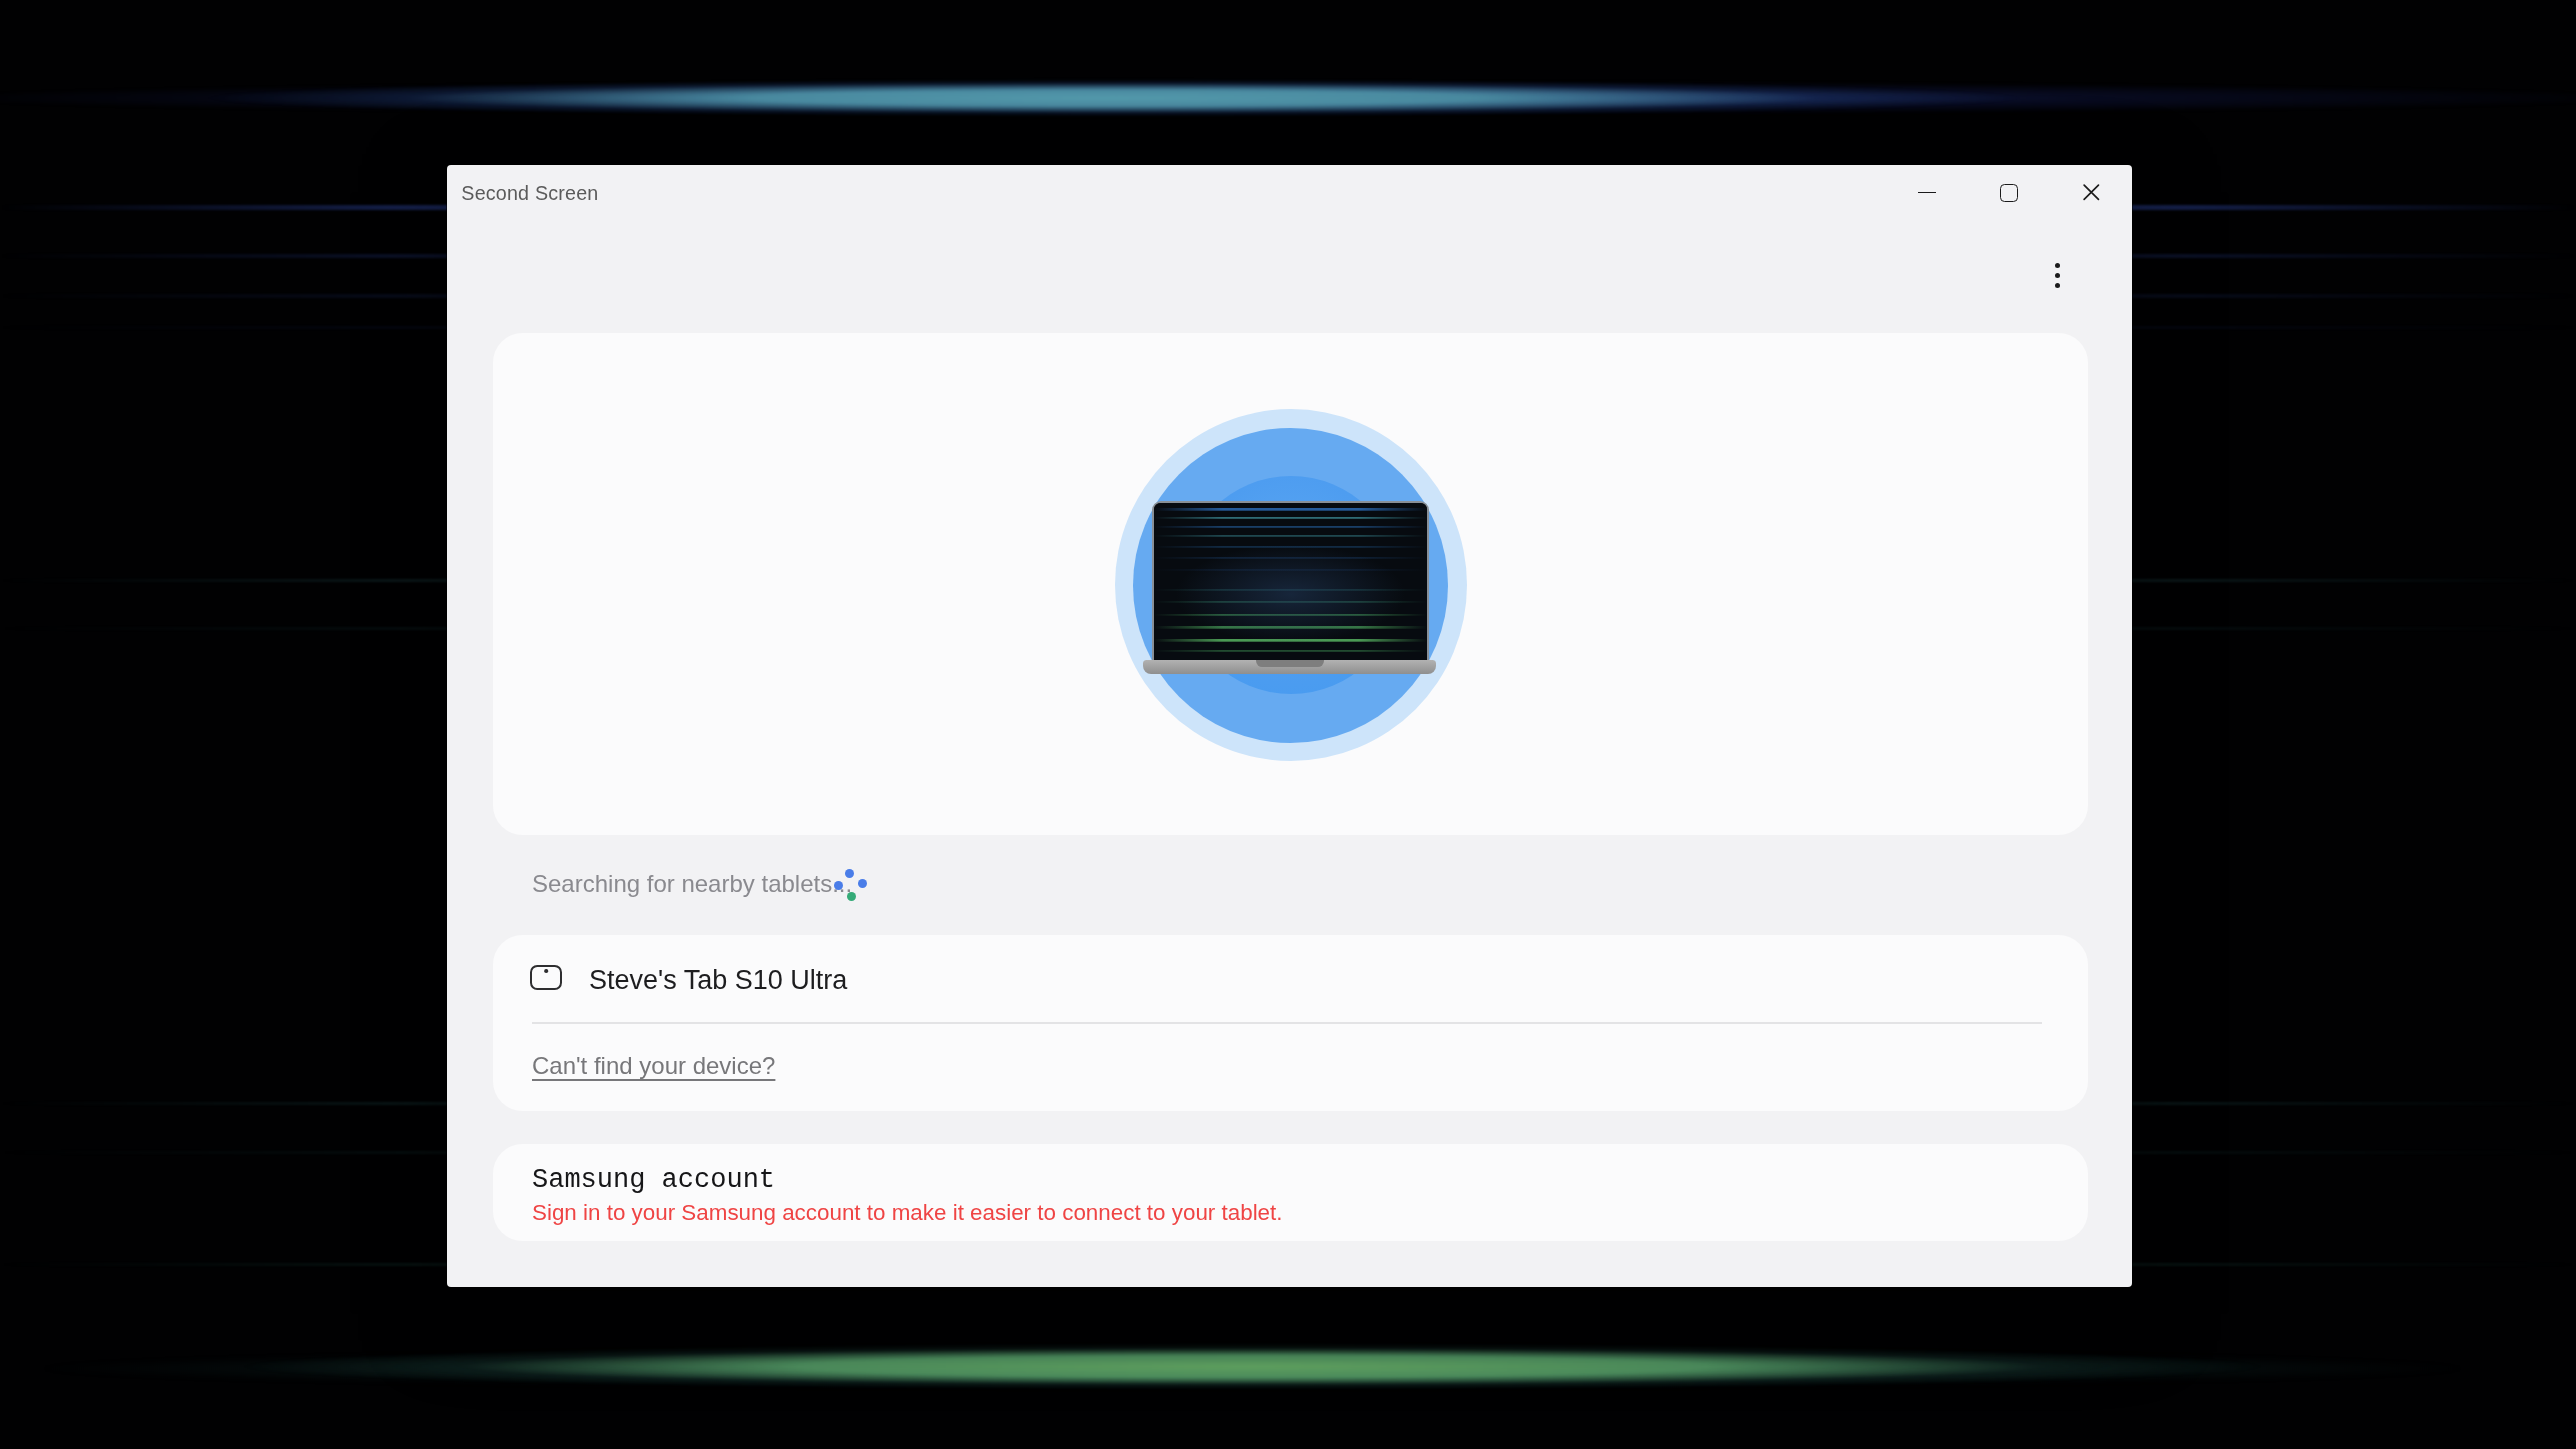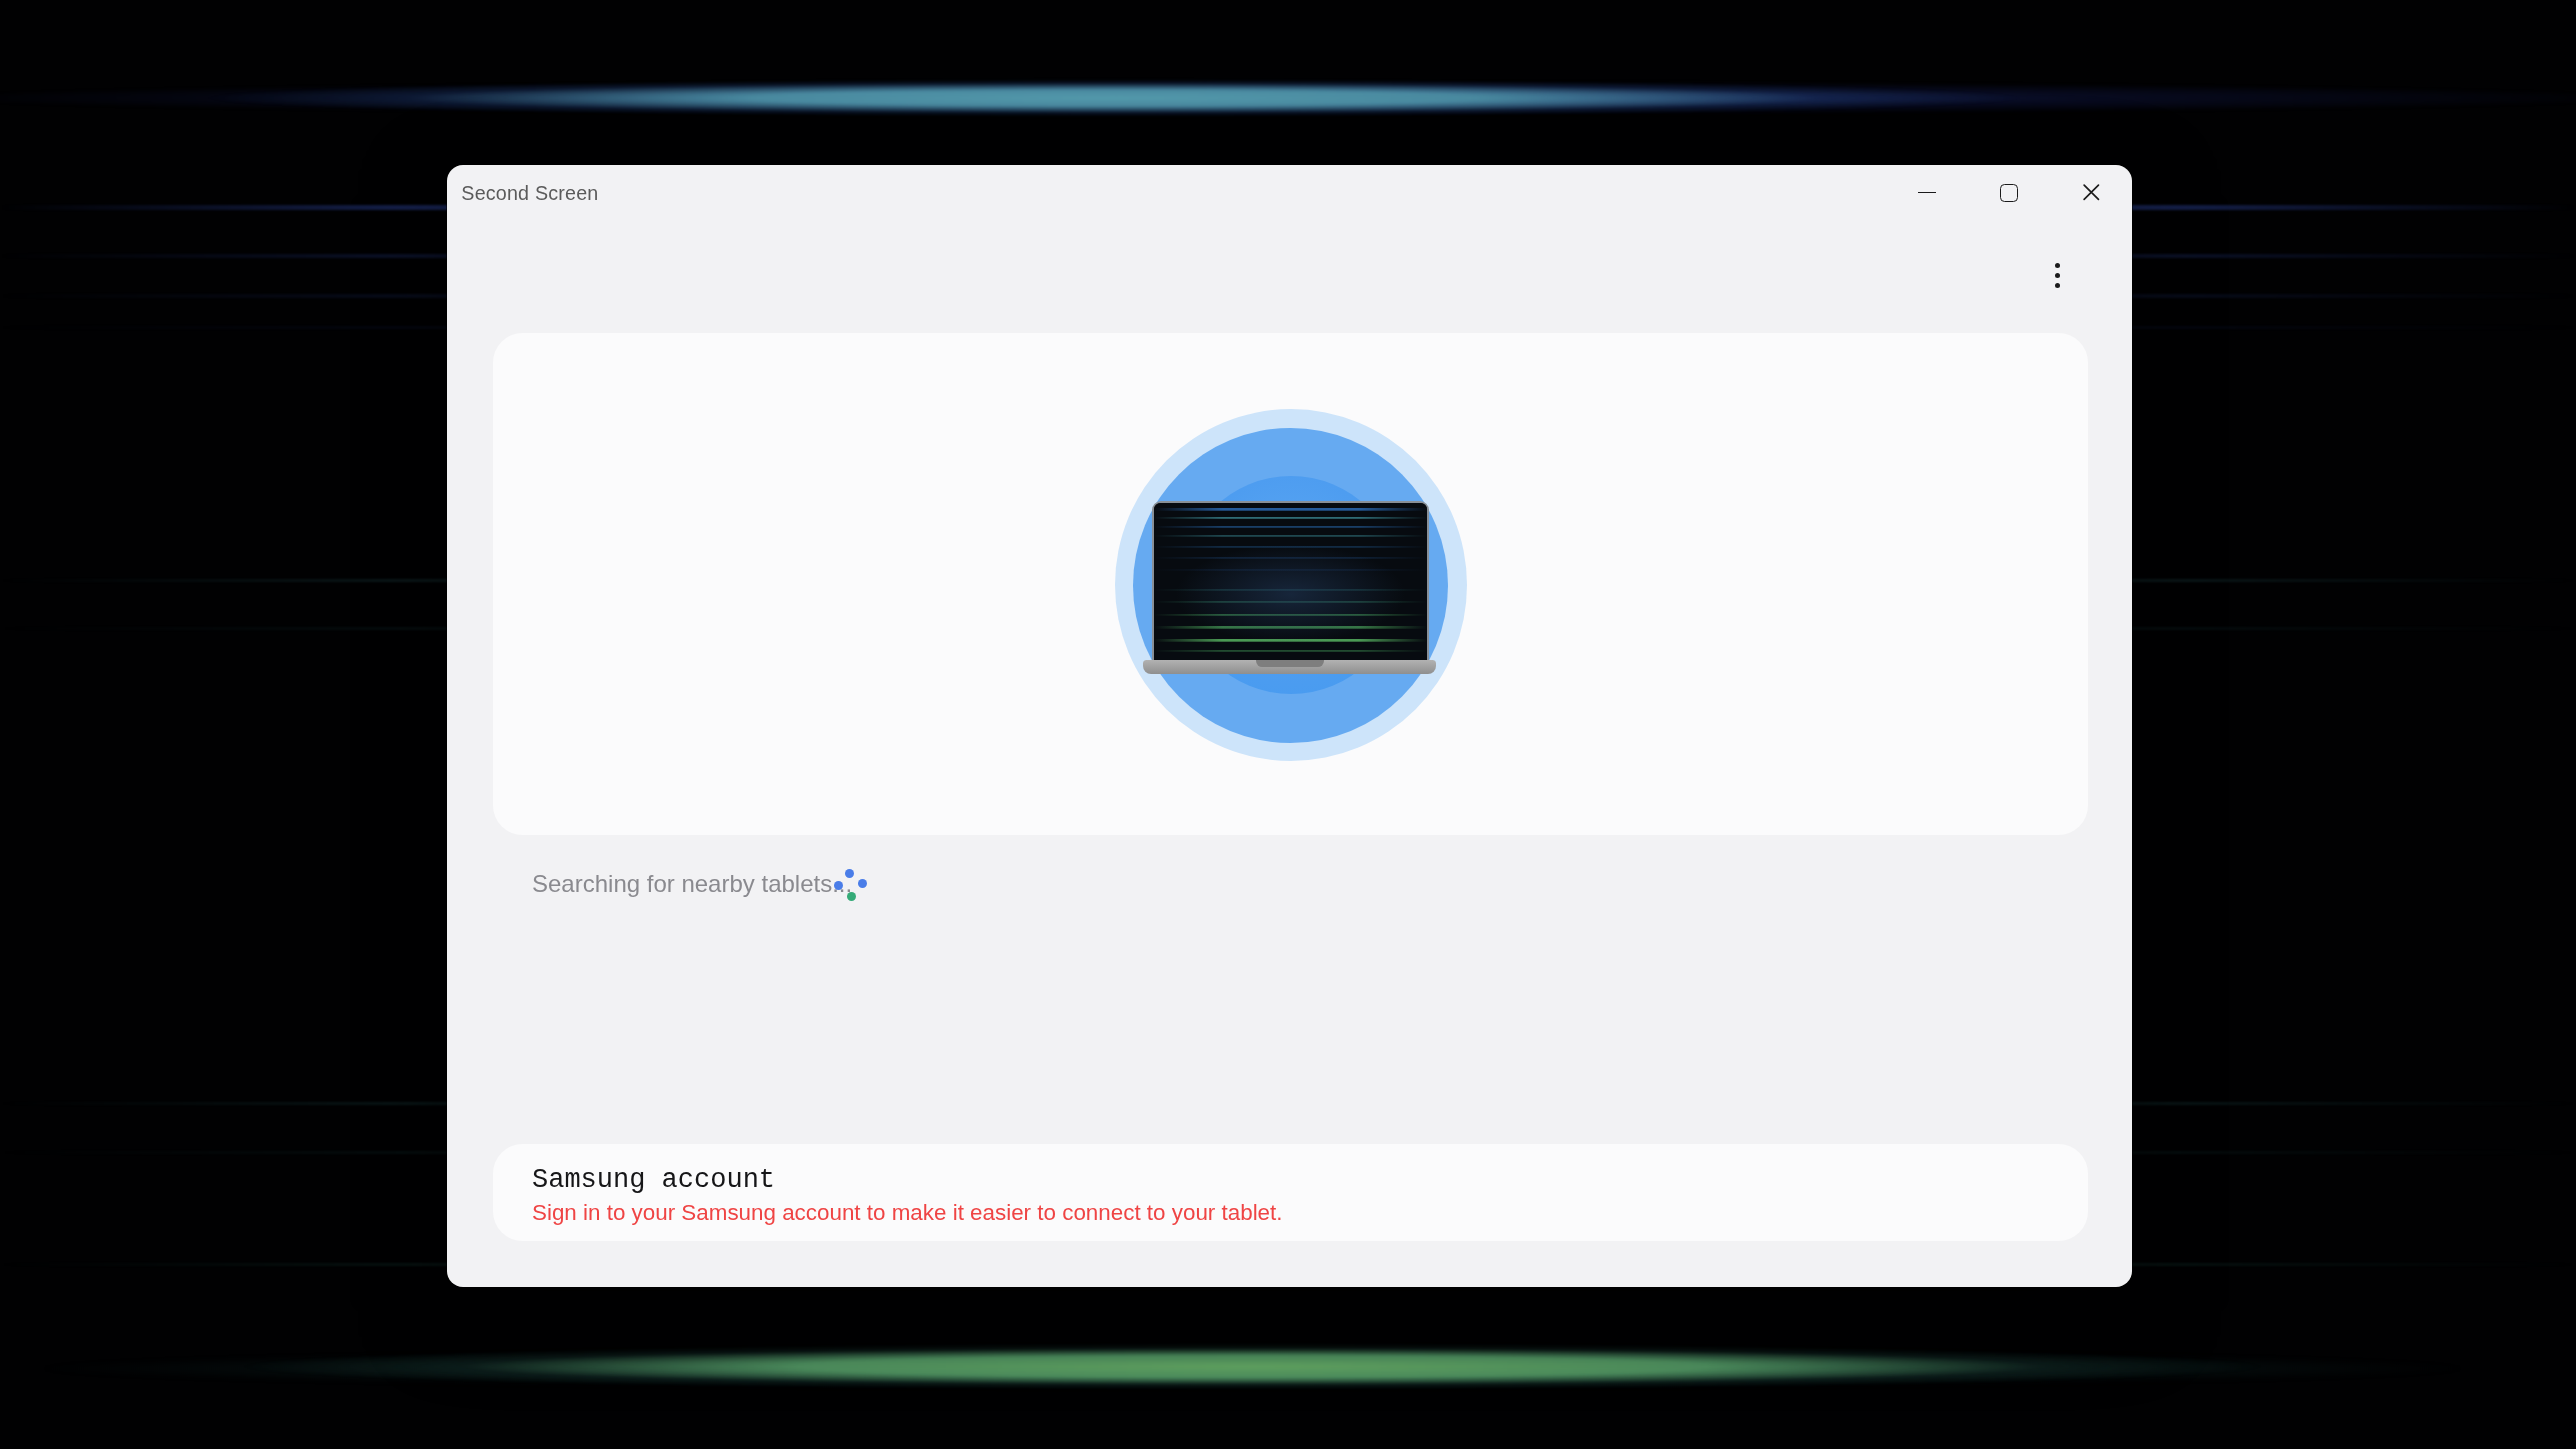--- a/index.html
+++ b/index.html
@@ -33,21 +33,21 @@
   .hl4 { top:326px; height:2.7px; background:linear-gradient(90deg, transparent 0%, rgba(18,28,64,0.45) 30%, rgba(18,28,64,0.45) 70%, transparent 100%); }
   .hl5 { top:579px; height:2.7px; background:linear-gradient(90deg, transparent 0%, rgba(46,100,104,0.45) 30%, rgba(46,100,104,0.45) 70%, transparent 100%); }
   .hl6 { top:627px; height:2.7px; background:linear-gradient(90deg, transparent 0%, rgba(36,82,86,0.3) 30%, rgba(36,82,86,0.3) 70%, transparent 100%); }
   .hl7 { top:1102px; height:2.7px; background:linear-gradient(90deg, transparent 0%, rgba(38,92,92,0.45) 30%, rgba(38,92,92,0.45) 70%, transparent 100%); }
   .hl8 { top:1151px; height:2.7px; background:linear-gradient(90deg, transparent 0%, rgba(32,78,78,0.32) 30%, rgba(32,78,78,0.32) 70%, transparent 100%); }
   .hl9 { top:1263px; height:2.7px; background:linear-gradient(90deg, transparent 0%, rgba(32,84,74,0.4) 30%, rgba(32,84,74,0.4) 70%, transparent 100%); }
 
   
   .window {
     position:absolute; left:447px; top:165px; width:1685px; height:1122px;
-    background:var(--window-bg); border-radius:16px;
+    background:var(--window-bg); border-radius:4px;
     box-shadow:0 0 0 0.9px rgba(0,0,0,0.55), 0 27px 81px rgba(0,0,0,0.7);
   }
 
   .titlebar { position:absolute; left:0; top:0; right:0; height:55px; }
   .title { position:absolute; left:14.3px; top:17px; font-size:19.7px; color:#5b5b5b; letter-spacing:0.2px; }
 
   .caption-buttons { position:absolute; top:0; right:0; height:55px; display:flex; }
   .caption-btn { width:82px; height:55px; background:transparent; border:none; display:flex; align-items:center; justify-content:center; cursor:default; }
   .min-glyph   { width:18px; height:1.8px; background:#1b1b1b; }
   .max-glyph   { width:18px; height:18px; border:1.8px solid #1b1b1b; border-radius:4.5px; }
@@ -195,20 +195,30 @@
     <div class="search-row">
       <span class="search-text">Searching for nearby tablets...</span>
       <div class="spinner">
         <span class="sdot sdot-a"></span>
         <span class="sdot sdot-b"></span>
         <span class="sdot sdot-c"></span>
         <span class="sdot sdot-d"></span>
       </div>
     </div>
 
+    <section class="card device-card">
+      <div class="device-row">
+        <span class="tablet-icon">
+          <span class="tablet-cam"></span>
+        </span>
+        <span class="device-name">Steve's Tab S10 Ultra</span>
+      </div>
+      <div class="device-divider"></div>
+      <a class="help-link">Can't find your device?</a>
+    </section>
 
     <section class="card account-card">
       <div class="account-title">Samsung account</div>
       <div class="account-subtitle">Sign in to your Samsung account to make it easier to connect to your tablet.</div>
     </section>
 
   </div>
 </div>
 
 

